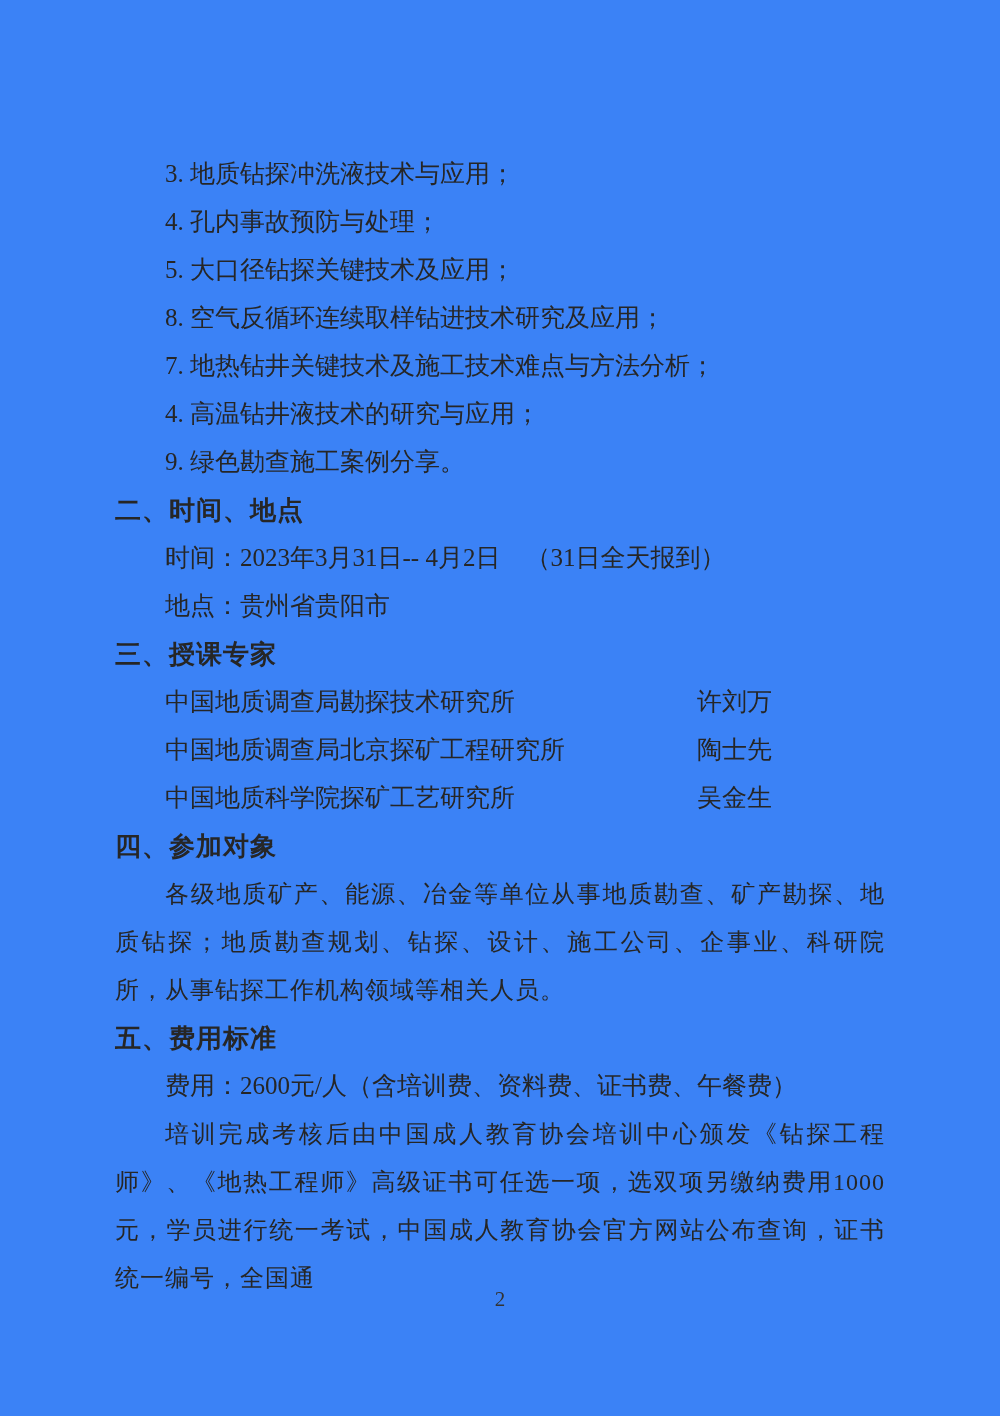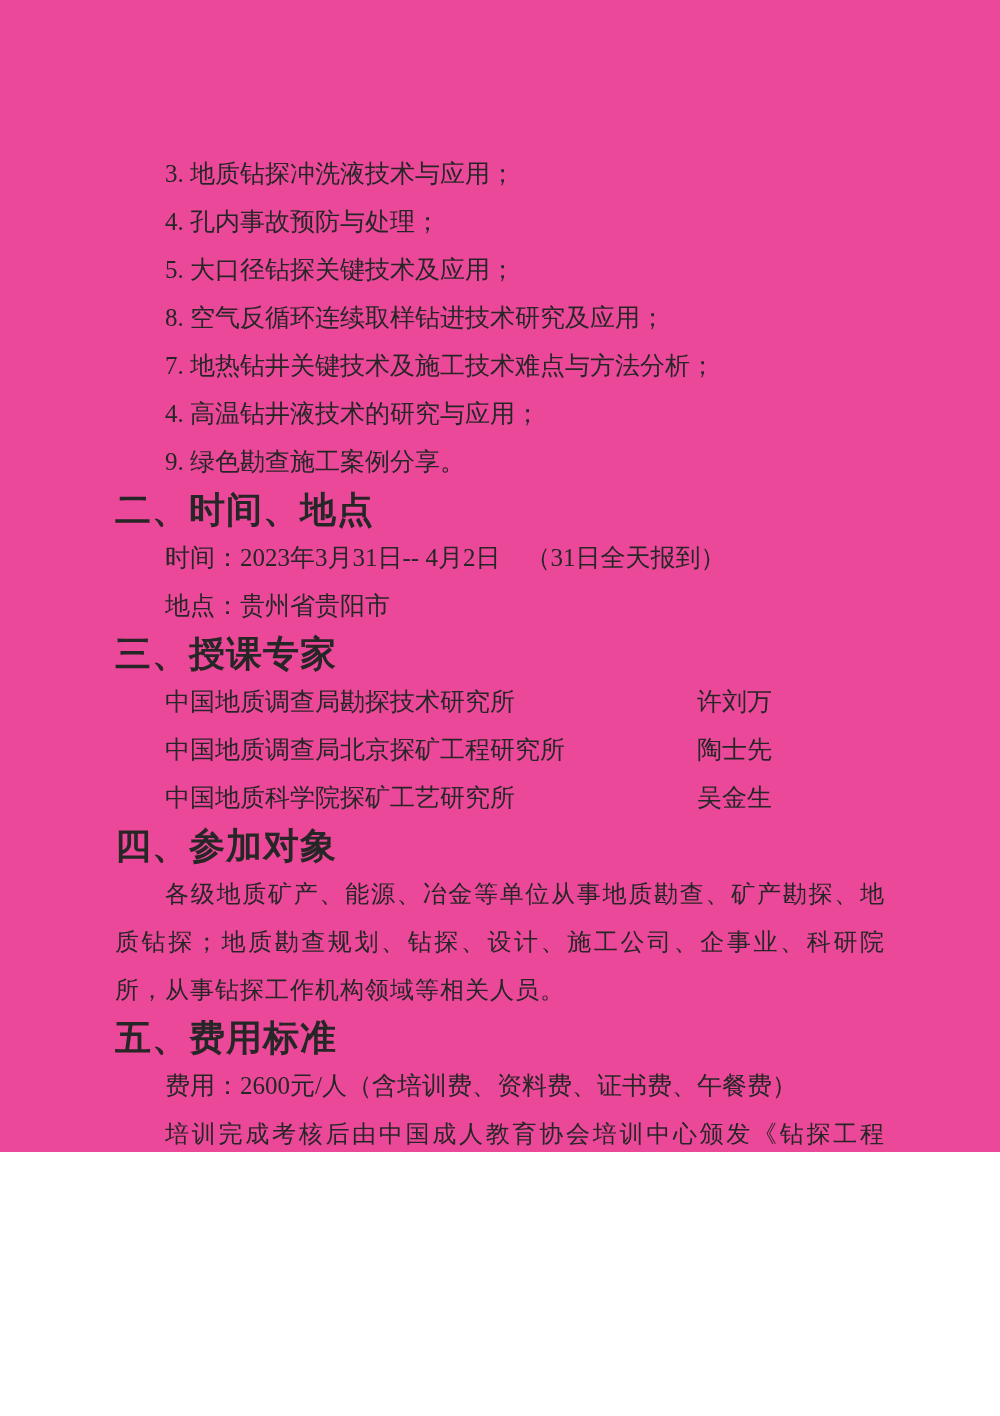--- a/index.html
+++ b/index.html
@@ -3,22 +3,22 @@
 <meta charset="utf-8">
 <style>
   html, body {
     margin: 0;
     padding: 0;
     background: #ffffff;
   }
   .page {
     position: relative;
     width: 1000px;
-    height: 1152px;
-    background: #ec4899;
+    height: 1416px;
+    background: #3b82f6;
     color: #262626;
     font-family: "Liberation Serif", "DejaVu Serif", serif;
     overflow: hidden;
   }
   .content {
     position: absolute;
     left: 115px;
     top: 150px;
     width: 770px;
   }
@@ -28,21 +28,21 @@
     line-height: 48px;
     font-size: 25px;
     white-space: nowrap;
   }
   .indent {
     padding-left: 50px;
   }
   .heading {
     font-family: "Liberation Sans", "DejaVu Sans", sans-serif;
     font-weight: 700;
-    font-size: 36px;
+    font-size: 26px;
     letter-spacing: 1px;
   }
   .expert .org {
     padding-left: 50px;
   }
   .expert .name {
     position: absolute;
     left: 582px;
     top: 0;
     font-family: Liberation Serif, serif;

